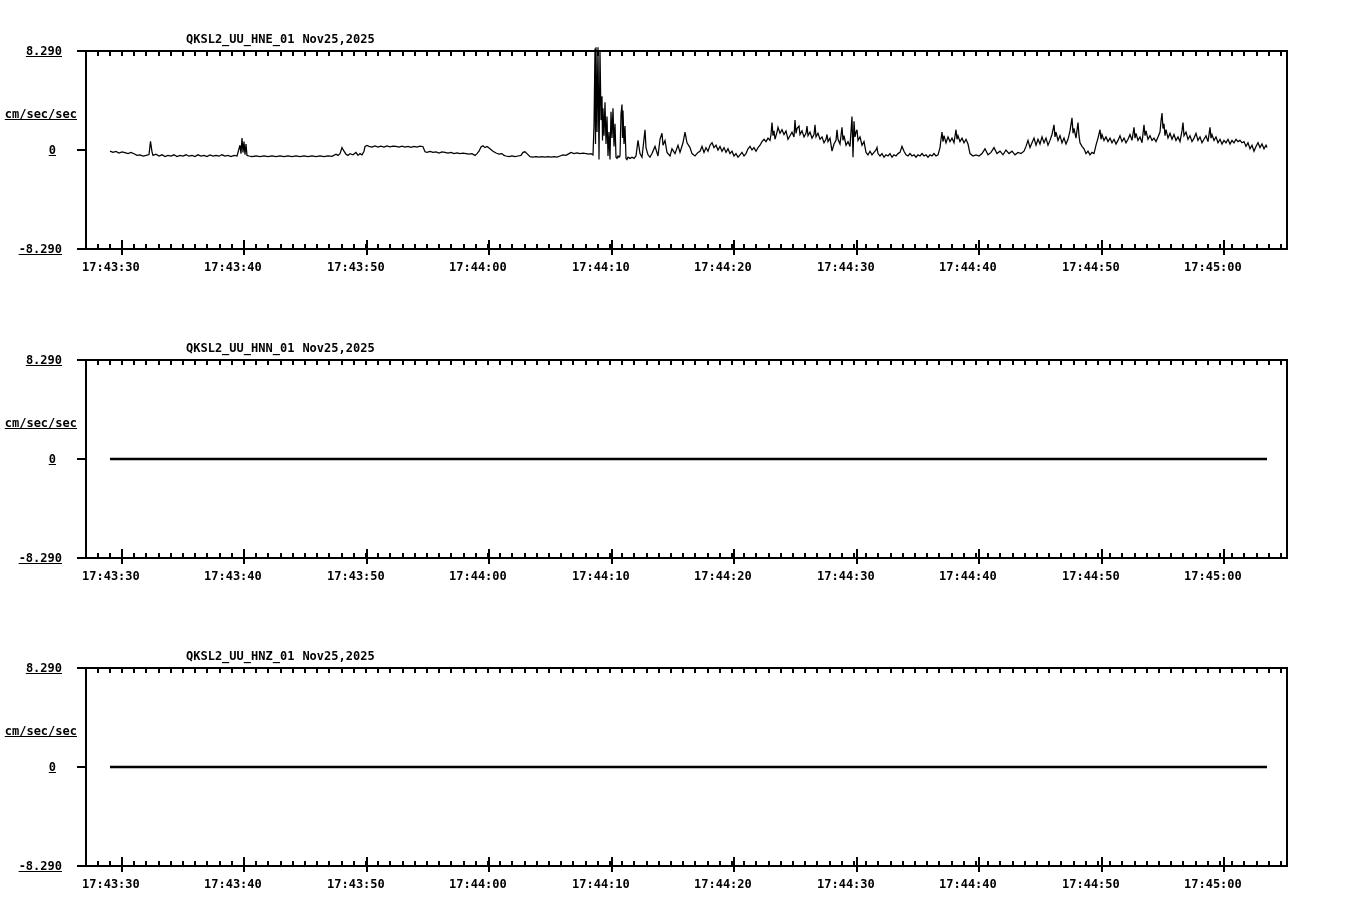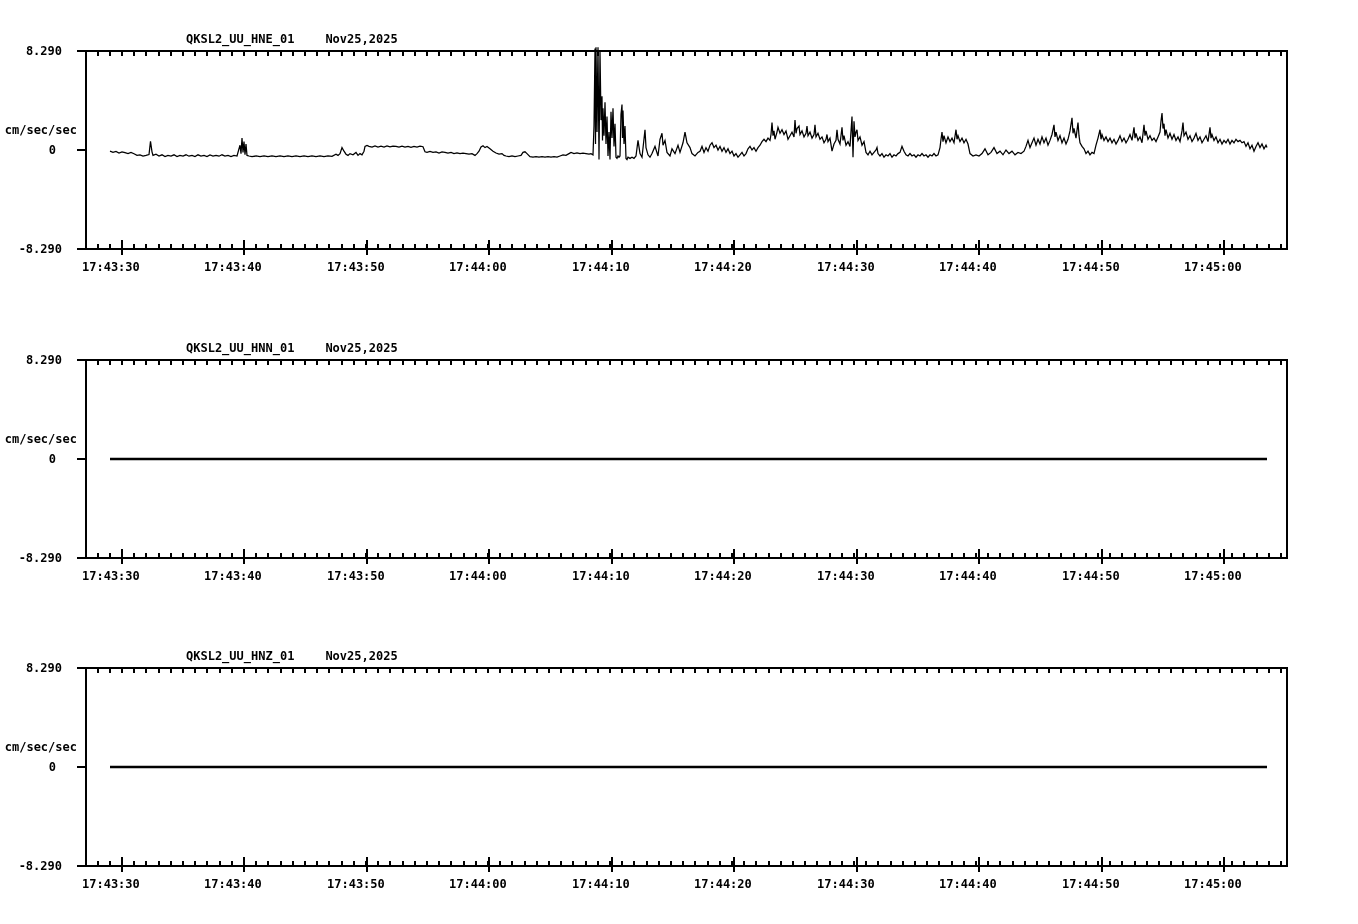--- a/index.html
+++ b/index.html
@@ -1,24 +1,24 @@
 <!DOCTYPE html>
 <html><head>
 <meta charset="utf-8">
 <style>
   html,body{margin:0;padding:0;background:#ffffff;}
   body{width:1358px;height:924px;font-family:"DejaVu Sans Mono","Liberation Mono",monospace;
        font-weight:bold;font-size:12px;color:#000;}
   #figure{position:relative;width:1358px;height:924px;background:#fff;overflow:hidden;}
   .panel{position:absolute;left:0;width:1358px;height:0;overflow:visible;}
   .trow{position:absolute;left:186px;top:-18px;line-height:13px;white-space:pre;}
-  .trace-date{margin-left:31px;}
-  .ylab{position:absolute;line-height:14px;text-align:right;white-space:pre;}
+  .trace-date{margin-left:8px;}
+  .ylab{position:absolute;line-height:14px;text-align:right;white-space:pre;text-decoration:underline;}
   .yl-max{left:0;width:62px;top:-7px;}
-  .yl-unit{left:0;width:77px;top:72px;}
+  .yl-unit{left:0;width:77px;top:56px;}
   .yl-zero{left:0;width:56px;top:92px;}
   .yl-min{left:0;width:62px;top:191px;}
   .xlabels{position:absolute;left:0;top:0;width:1358px;height:0;}
   .xlab{position:absolute;top:209px;width:80px;line-height:14px;text-align:left;white-space:pre;}
   svg.plot{position:absolute;left:0;top:-10px;overflow:visible;}
   .ink{stroke:#000;fill:none;}
 </style>
 </head>
 <body>
 

